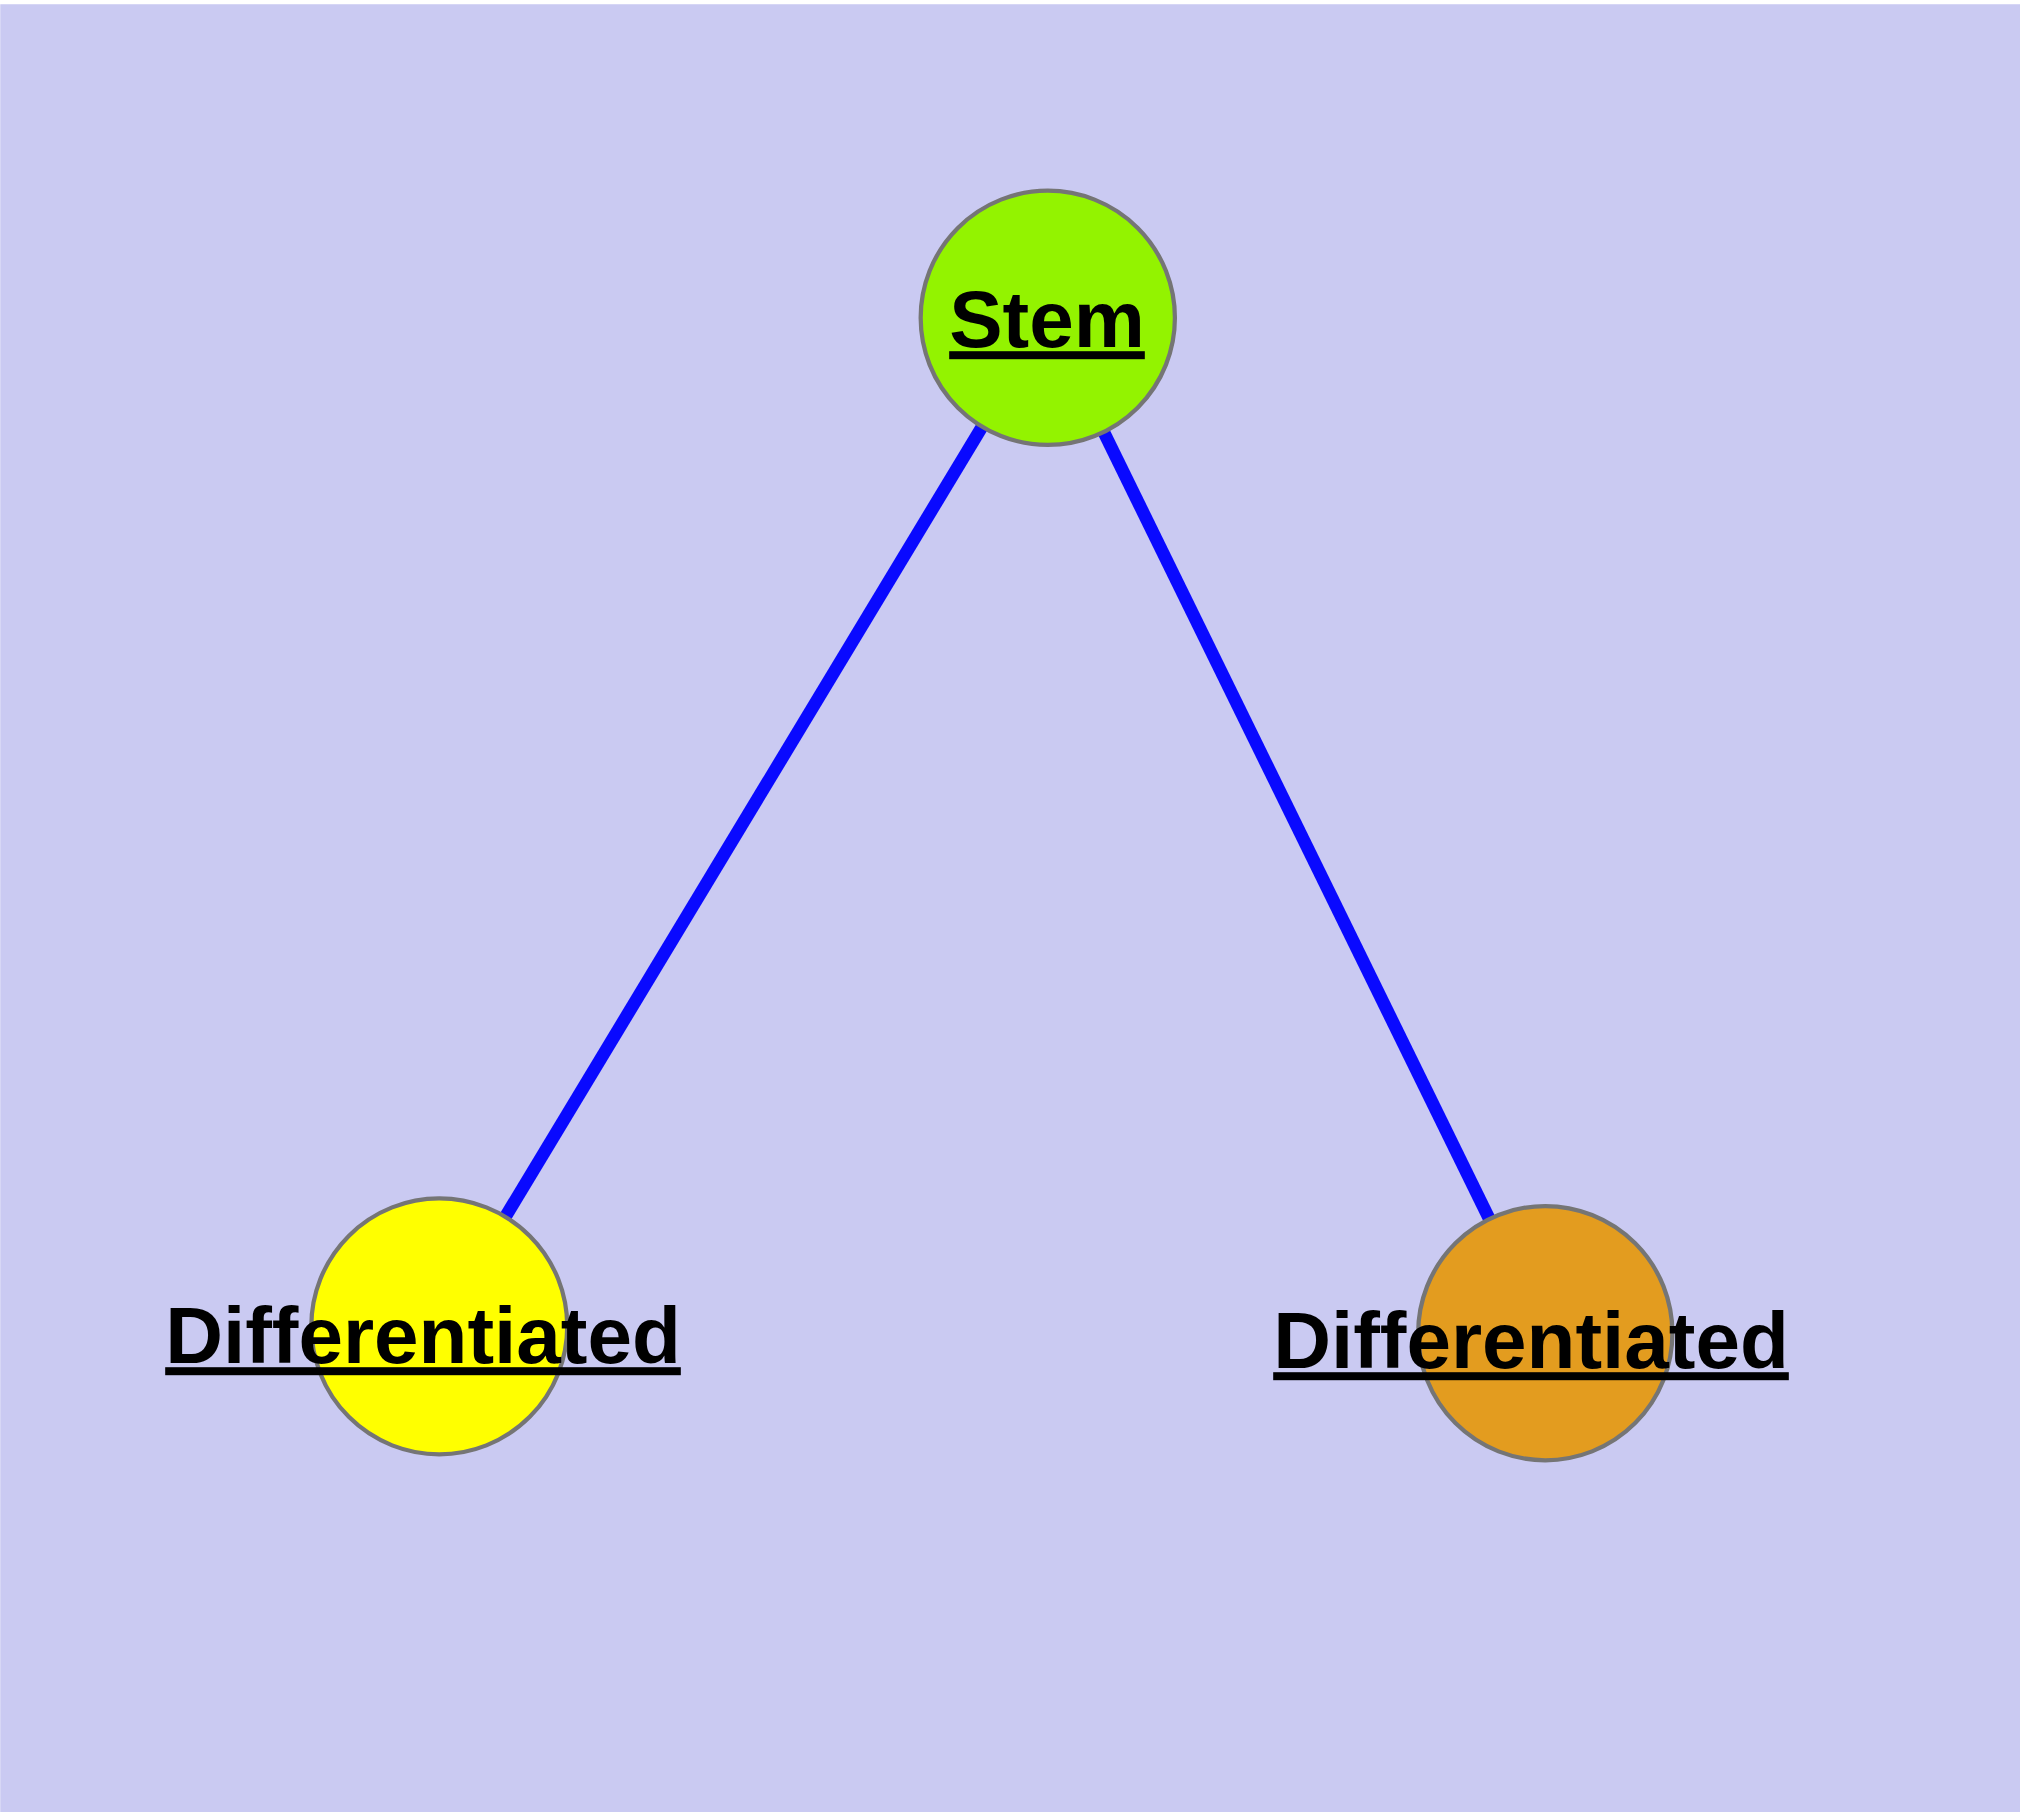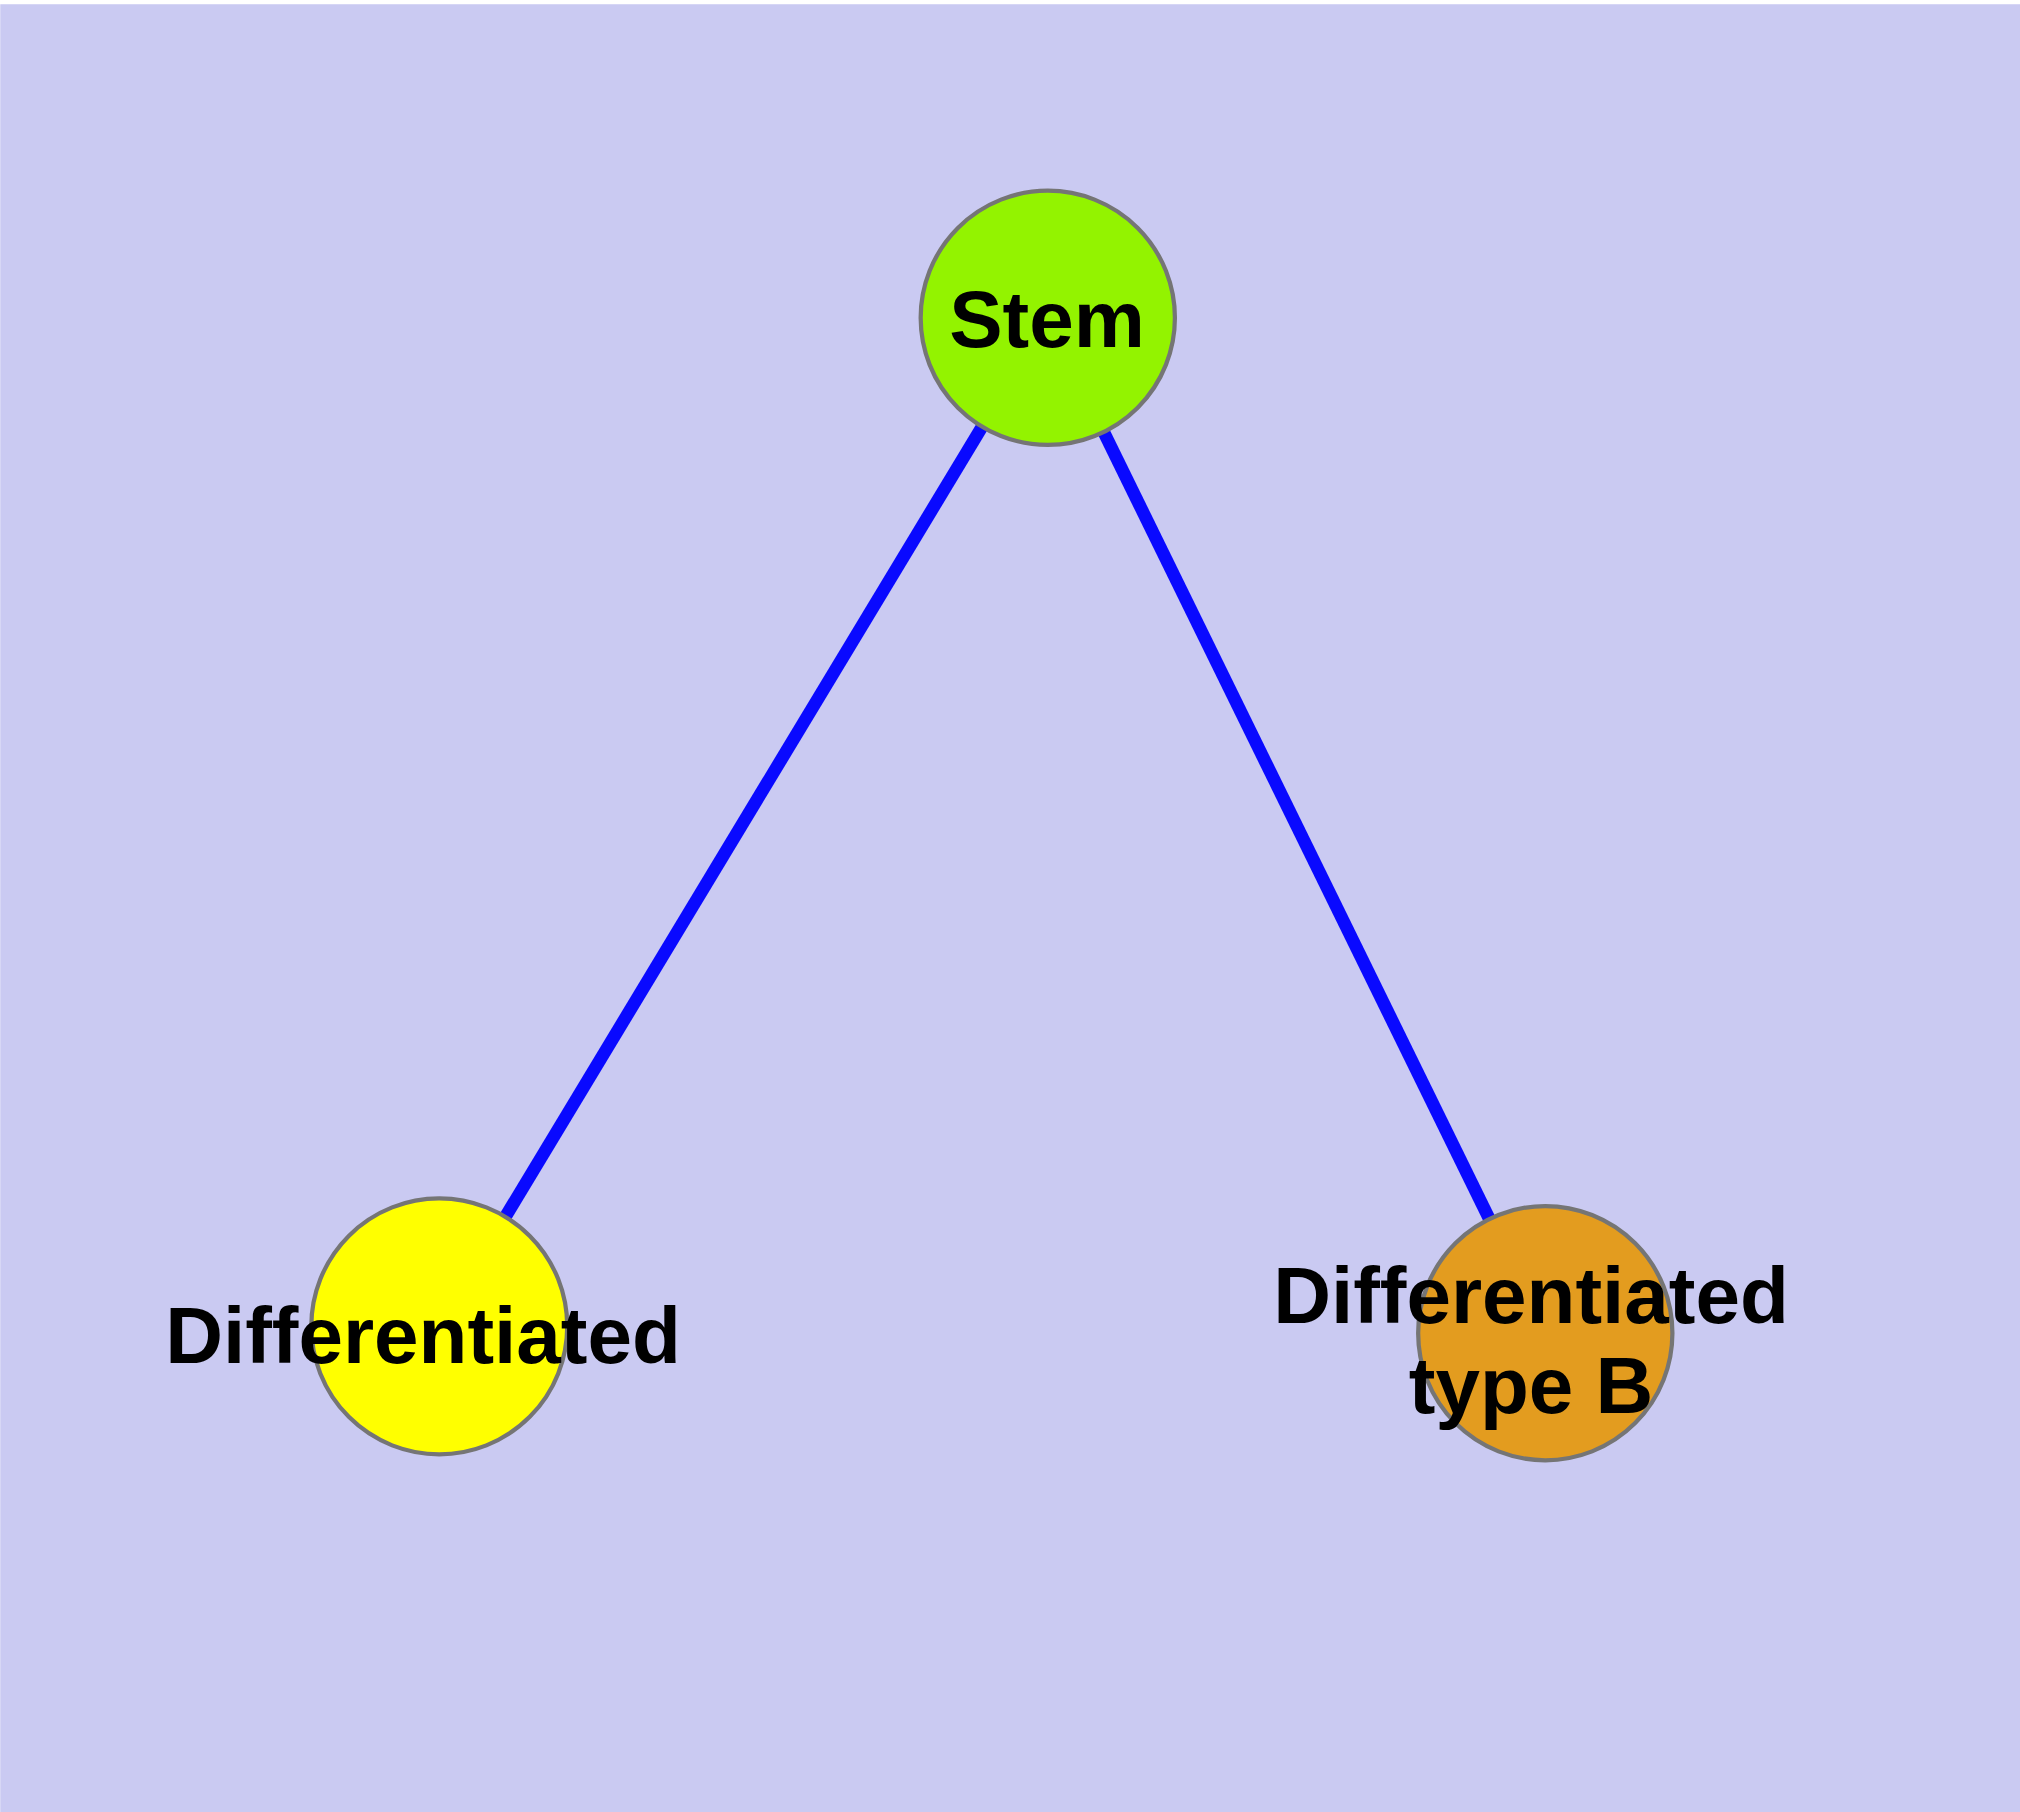--- a/index.html
+++ b/index.html
@@ -31,20 +31,21 @@
   }
   .label {
     position: absolute;
     transform: translate(-50%, -50%);
     font-weight: bold;
     font-size: 80px;
     line-height: 1.12;
     color: #000000;
     text-align: center;
     white-space: nowrap;
+    text-decoration: underline;
   }
 </style>
 </head>
 <body>
 
 <div class="stage">
 
   <svg class="diagram" width="2021" height="1812" viewBox="0 0 2384 2138">
 
     <rect x="0" y="5" width="2384" height="2133" fill="#CACAF2"></rect>
@@ -63,17 +64,16 @@
   <div class="label" style="left:1047px; top:320px;">
     <span>Stem</span>
   </div>
 
   <div class="label" style="left:423px; top:1336px;">
     <div>Differentiated</div>
   </div>
 
   <div class="label" style="left:1531px; top:1341px;">
     <div>Differentiated</div>
-    <div>type B</div>
   </div>
 
 </div>
 
 
 </body></html>

